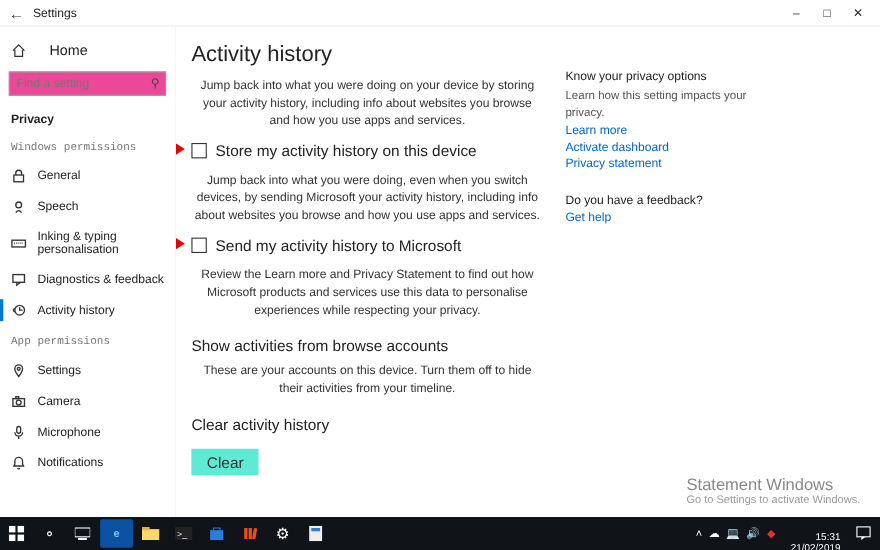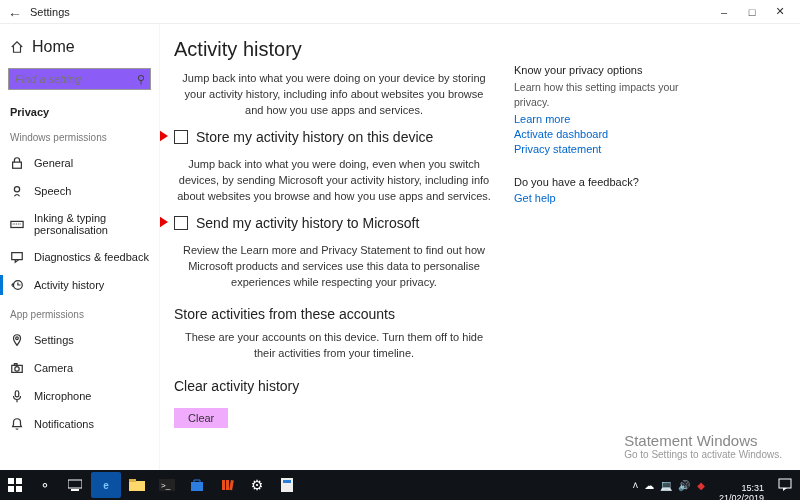--- a/index.html
+++ b/index.html
@@ -7,46 +7,46 @@
 
   .titlebar { height: 24px; display: flex; align-items: center; padding: 0 6px; border-bottom: 1px solid #eee; }
   .titlebar .back { width: 18px; text-align: center; color: #333; font-size: 14px; }
   .titlebar .title { margin-left: 6px; font-size: 11px; color: #222; }
   .titlebar .spacer { flex: 1; }
   .titlebar .winbtn { width: 28px; height: 20px; display: flex; align-items: center; justify-content: center; font-size: 11px; color: #333; }
 
   .content { display: flex; height: 446px; }
 
   .sidebar { width: 160px; padding: 8px 0 0 0; border-right: 1px solid #f5f5f5; overflow: hidden; }
-  .home { display: flex; align-items: center; gap: 8px; padding: 6px 10px; font-size: 16px; color: #222; }
+  .home { display: flex; align-items: center; gap: 21px; padding: 6px 10px; font-size: 13px; color: #222; }
   .home .ic { width: 14px; height: 14px; display: inline-flex; align-items: center; justify-content: center; }
   .searchwrap { margin: 6px 8px 10px 8px; position: relative; }
-  .search { width: 100%; height: 22px; border: 1px solid #999; padding: 0 22px 0 6px; font-size: 11px; background: #8b5cf6; font-style: italic; }
+  .search { width: 100%; height: 22px; border: 1px solid #999; padding: 0 22px 0 6px; font-size: 11px; background: #ec4899; }
   .searchicon { position: absolute; right: 6px; top: 50%; transform: translateY(-50%); font-size: 11px; color: #444; }
   .navlabel { padding: 6px 10px 4px 10px; font-weight: 600; font-size: 11px; }
-  .section-head { padding: 10px 10px 6px 10px; font-size: 10px; color: #777; }
+  .section-head { padding: 10px 10px 6px 10px; font-size: 10px; color: #777; font-family: Liberation Mono, monospace; }
   .navitem { display: flex; align-items: center; gap: 10px; padding: 7px 10px; font-size: 11px; color: #222; position: relative; }
   .navitem.active::before { content: ""; position: absolute; left: 0; top: 4px; bottom: 4px; width: 3px; background: #0078d7; }
   .navitem .ic { width: 14px; height: 14px; display: inline-flex; align-items: center; justify-content: center; color: #333; }
   .navitem .ic svg { width: 14px; height: 14px; stroke: #333; fill: none; stroke-width: 1.4; }
 
   .main { flex: 1; padding: 14px 18px 0 14px; display: flex; gap: 20px; overflow: hidden; }
   .col-left { width: 320px; }
   .col-right { width: 190px; padding-top: 26px; }
   h1 { font-size: 20px; font-weight: 400; margin-bottom: 10px; }
   h2 { font-size: 14px; font-weight: 400; margin: 16px 0 8px 0; }
   .para { font-size: 11px; color: #333; line-height: 1.45; margin-bottom: 10px; text-align: center; }
   .checkrow { display: flex; align-items: center; gap: 8px; margin: 6px 0 12px 0; position: relative; }
   .checkbox { width: 14px; height: 14px; border: 1.5px solid #333; background: #fff; }
   .checklabel { font-size: 14px; }
   .arrow { position: absolute; left: -44px; top: 50%; transform: translateY(-50%); }
   .link { color: #0066cc; font-size: 11px; display: block; margin: 3px 0; text-decoration: none; }
   .rhead { font-size: 11px; font-weight: 400; color: #222; margin-bottom: 4px; }
   .rtext { font-size: 10.5px; color: #555; line-height: 1.4; margin-bottom: 4px; }
-  .clearbtn { display: inline-block; background: #f0abfc; color: #333; padding: 4px 14px; font-size: 11px; margin-top: 6px; }
+  .clearbtn { display: inline-block; background: #5eead4; color: #333; padding: 4px 14px; font-size: 14px; margin-top: 6px; }
 
   .watermark { position: absolute; right: 18px; bottom: 40px; text-align: left; }
   .watermark .t1 { font-size: 15px; color: #888; }
   .watermark .t2 { font-size: 10px; color: #999; }
 
   .taskbar { position: absolute; bottom: 0; left: 0; right: 0; height: 30px; background: #101318; display: flex; align-items: center; color: #fff; font-size: 10px; }
   .taskbar .tbtn { width: 30px; height: 30px; display: flex; align-items: center; justify-content: center; }
   .taskbar .spacer2 { flex: 1; }
   .taskbar .tray { display: flex; align-items: center; gap: 6px; padding: 0 8px; }
   .clock { text-align: right; line-height: 1.1; font-size: 9px; color: #fff; padding: 0 6px; margin-top: 17px; }
@@ -192,21 +192,21 @@
               <rect x="0" y="6" width="24" height="6" fill="#e60000"></rect>
               <polygon points="24,0 38,9 24,18" fill="#e60000"></polygon>
             </svg>
         </span>
         <span class="checkbox"></span>
         <span class="checklabel">Send my activity history to Microsoft</span>
       </div>
 
       <p class="para">Review the Learn more and Privacy Statement to find out how Microsoft products and services use this data to personalise experiences while respecting your privacy.</p>
 
-      <h2>Store activities from these accounts</h2>
+      <h2>Show activities from browse accounts</h2>
       <p class="para">These are your accounts on this device. Turn them off to hide their activities from your timeline.</p>
 
       <h2>Clear activity history</h2>
       <span class="clearbtn">Clear</span>
     </div>
 
     <div class="col-right">
       <div class="rhead">Know your privacy options</div>
       <div class="rtext">Learn how this setting impacts your privacy.</div>
       <a class="link">Learn more</a>

